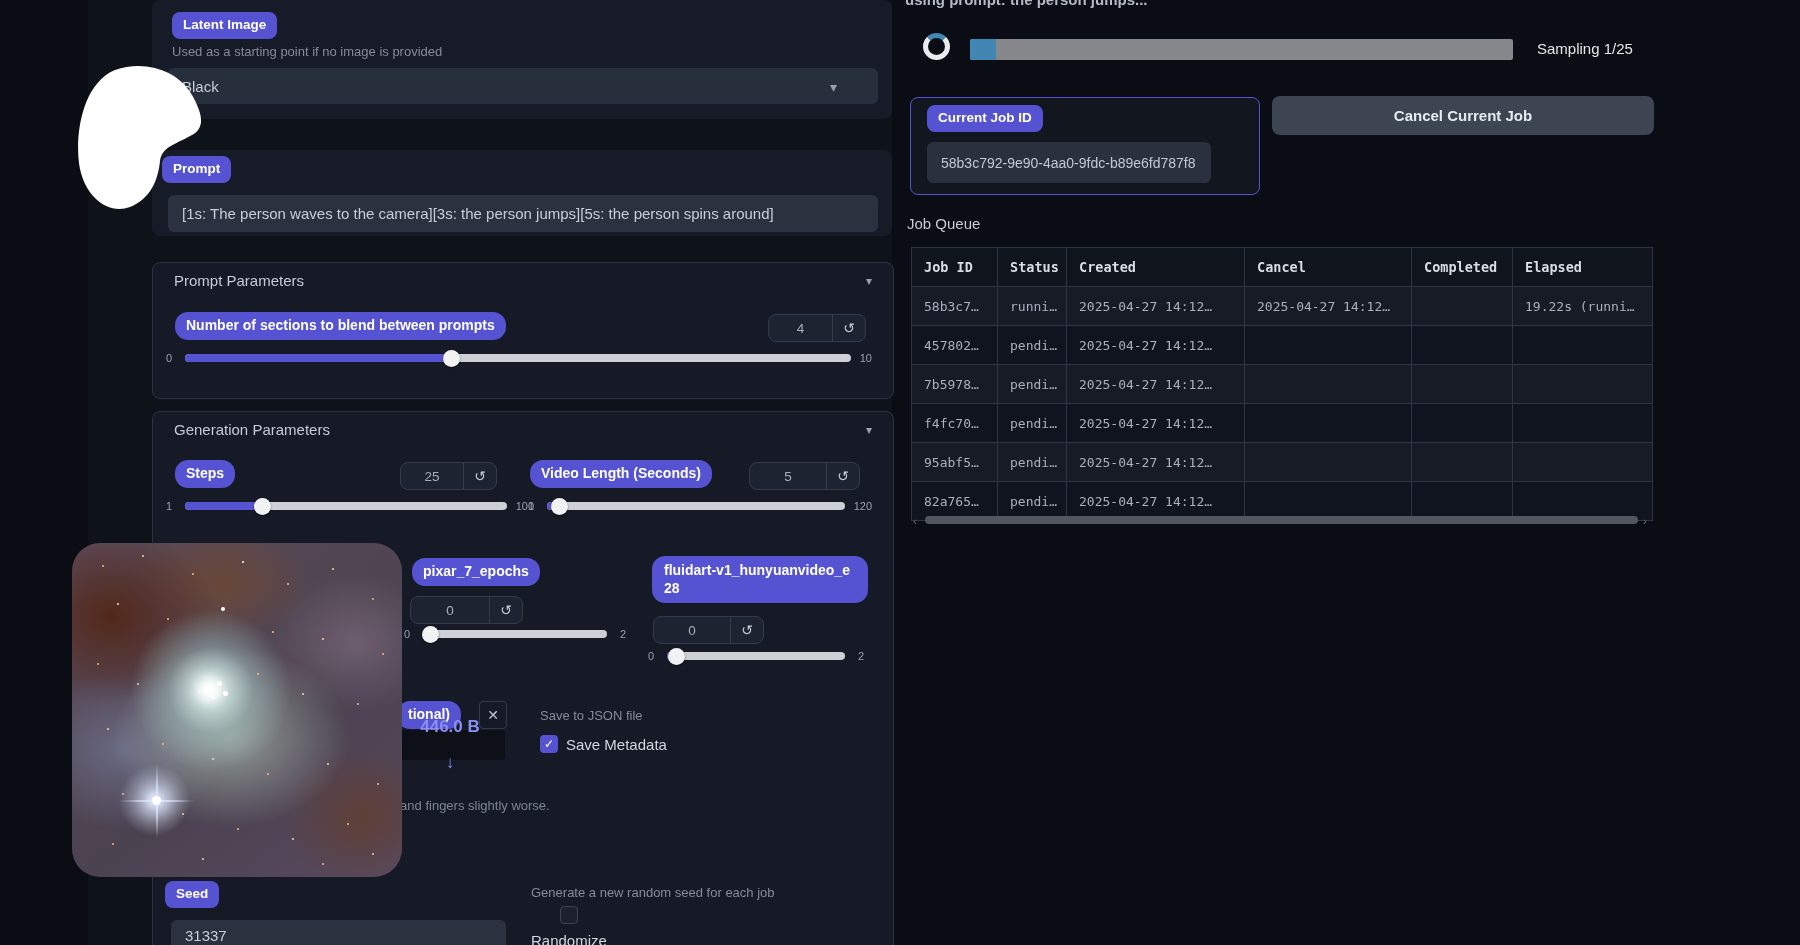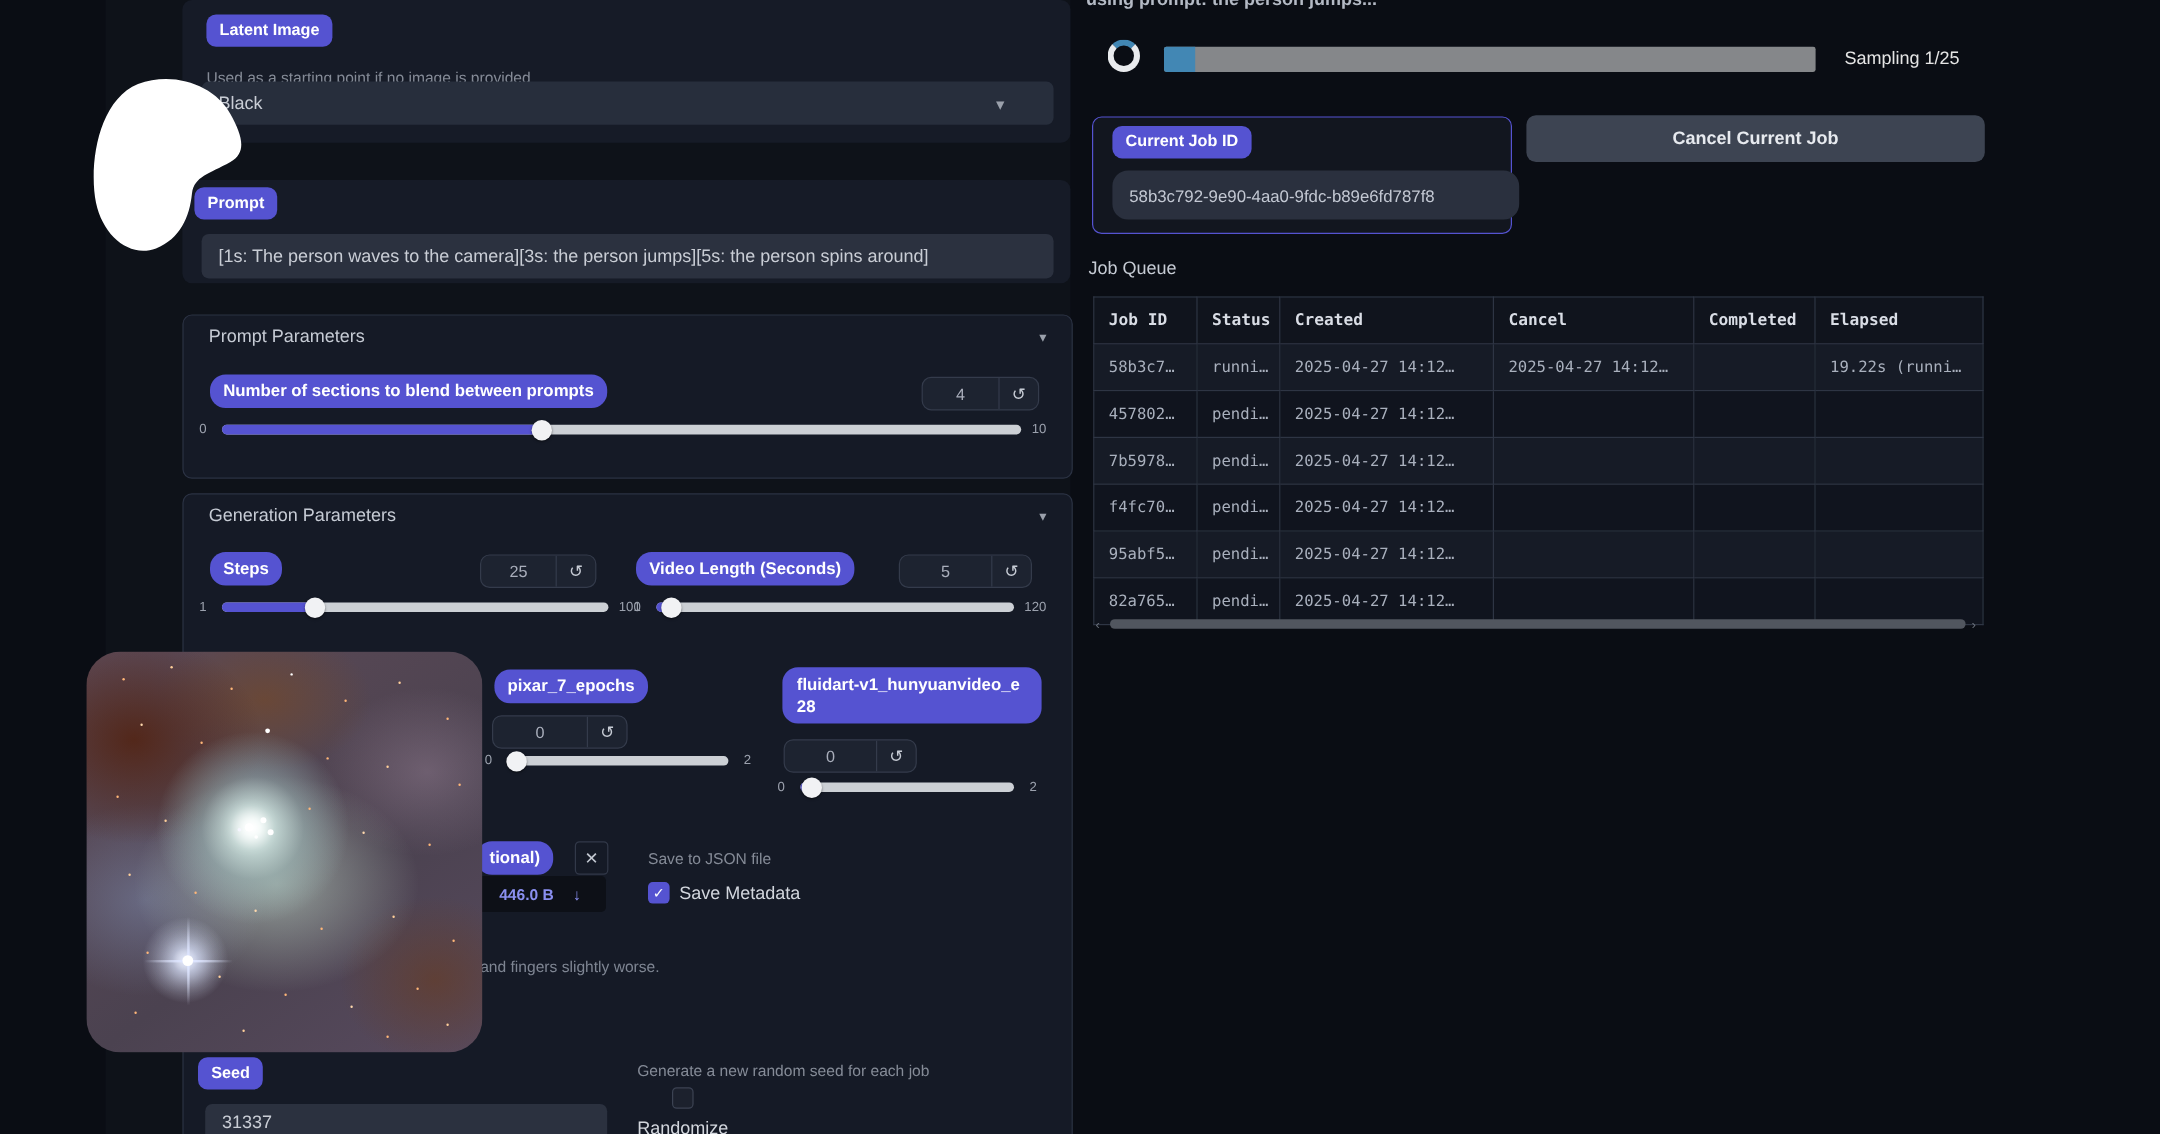--- a/index.html
+++ b/index.html
@@ -41,21 +41,21 @@
   .ckbox{width:18px;height:18px;border-radius:4px;box-sizing:border-box;display:flex;
          align-items:center;justify-content:center;font-size:12px;color:#fff;}
   .ckbox.on{background:#5553d1;}
   .ckbox.off{background:#1c212d;border:1.5px solid #3c4353;}
   .cklabel{font-size:15px;color:#d2d6dd;}
   
   .closebtn{width:26px;height:26px;border:1px solid #323949;border-radius:4px;
             display:flex;align-items:center;justify-content:center;color:#c3c8d1;
             font-size:14px;cursor:pointer;}
   .filelink{background:#0d1017;border-radius:4px;display:flex;align-items:center;
-            justify-content:center;gap:16px;font-size:13px;color:#8a8ff0;font-weight:600;}
+            justify-content:center;gap:16px;font-size:17px;color:#8a8ff0;font-weight:600;flex-direction:column;}
   
   .statusline{font-size:15px;font-weight:600;color:#b4bac5;}
   .spinner{width:27px;height:27px;border-radius:50%;border:5px solid #e9ebee;
            border-top-color:#4287b4;box-sizing:border-box;}
   .progress-track{background:#85878a;border-radius:2px;}
   .progress-fill{background:#4287b4;height:100%;border-radius:2px 0 0 2px;}
   .jobpanel{background:#12161f;border:1px solid #5553d1;border-radius:8px;}
   .btn{background:#3d4452;border-radius:8px;display:flex;align-items:center;
        justify-content:center;font-size:15px;font-weight:700;color:#e7eaef;cursor:pointer;}
   
@@ -108,21 +108,21 @@
 
 <div id="page">
 
   <div class="abs rail" style="left:88px;top:0;width:804px;height:945px;"></div>
   <div class="abs card" style="left:152px;top:0;width:740px;height:119px;"></div>
   <div class="abs card" style="left:152px;top:150px;width:740px;height:86px;"></div>
   <div class="abs card-bordered" style="left:152px;top:262px;width:740px;height:135px;"></div>
   <div class="abs card-bordered" style="left:152px;top:411px;width:740px;height:560px;"></div>
 
   <span class="abs badge" style="left:172px;top:12px;">Latent Image</span>
-  <div class="abs helper" style="left:172px;top:44px;margin-top:13px;">Used as a starting point if no image is provided</div>
+  <div class="abs helper" style="left:172px;top:44px;">Used as a starting point if no image is provided</div>
   <div class="abs textbox dropdown" style="left:168px;top:68px;width:710px;height:36px;">
     <span>Black</span>
   </div>
   <span class="abs chev" style="left:830px;top:79px;font-size:14px;">▾</span>
 
   <span class="abs badge" style="left:162px;top:156px;">Prompt</span>
   <div class="abs textbox" style="left:168px;top:195px;width:710px;height:37px;">
     <span>[1s: The person waves to the camera][3s: the person jumps][5s: the person spins around]</span>
   </div>
 
@@ -227,21 +227,21 @@
   <div class="abs statusline" style="left:905px;top:-9px;">using prompt: the person jumps...</div>
 
   <div class="abs spinner" style="left:923px;top:33px;"></div>
   <div class="abs progress-track" style="left:970px;top:39px;width:543px;height:21px;">
     <div class="progress-fill" style="width:26px;"></div>
   </div>
   <div class="abs" style="left:1537px;top:40px;font-size:15px;color:#e5e5e5;">Sampling 1/25</div>
 
   <div class="abs jobpanel" style="left:910px;top:97px;width:348px;height:96px;"></div>
   <span class="abs badge" style="left:927px;top:105px;">Current Job ID</span>
-  <div class="abs textbox" style="left:927px;top:142px;width:339px;height:41px;font-size:14px;color:#c3c8d3;background:#2a303e;border-radius:13px;">
+  <div class="abs textbox" style="left:927px;top:142px;width:284px;height:41px;font-size:14px;color:#c3c8d3;background:#2a303e;">
     <span>58b3c792-9e90-4aa0-9fdc-b89e6fd787f8</span>
   </div>
   <div class="abs btn" style="left:1272px;top:96px;width:382px;height:39px;">Cancel Current Job</div>
 
   <div class="abs title" style="left:907px;top:215px;">Job Queue</div>
 
   <div class="abs" style="left:911px;top:247px;">
     <table class="queue">
       <colgroup>
         <col style="width:86px">

